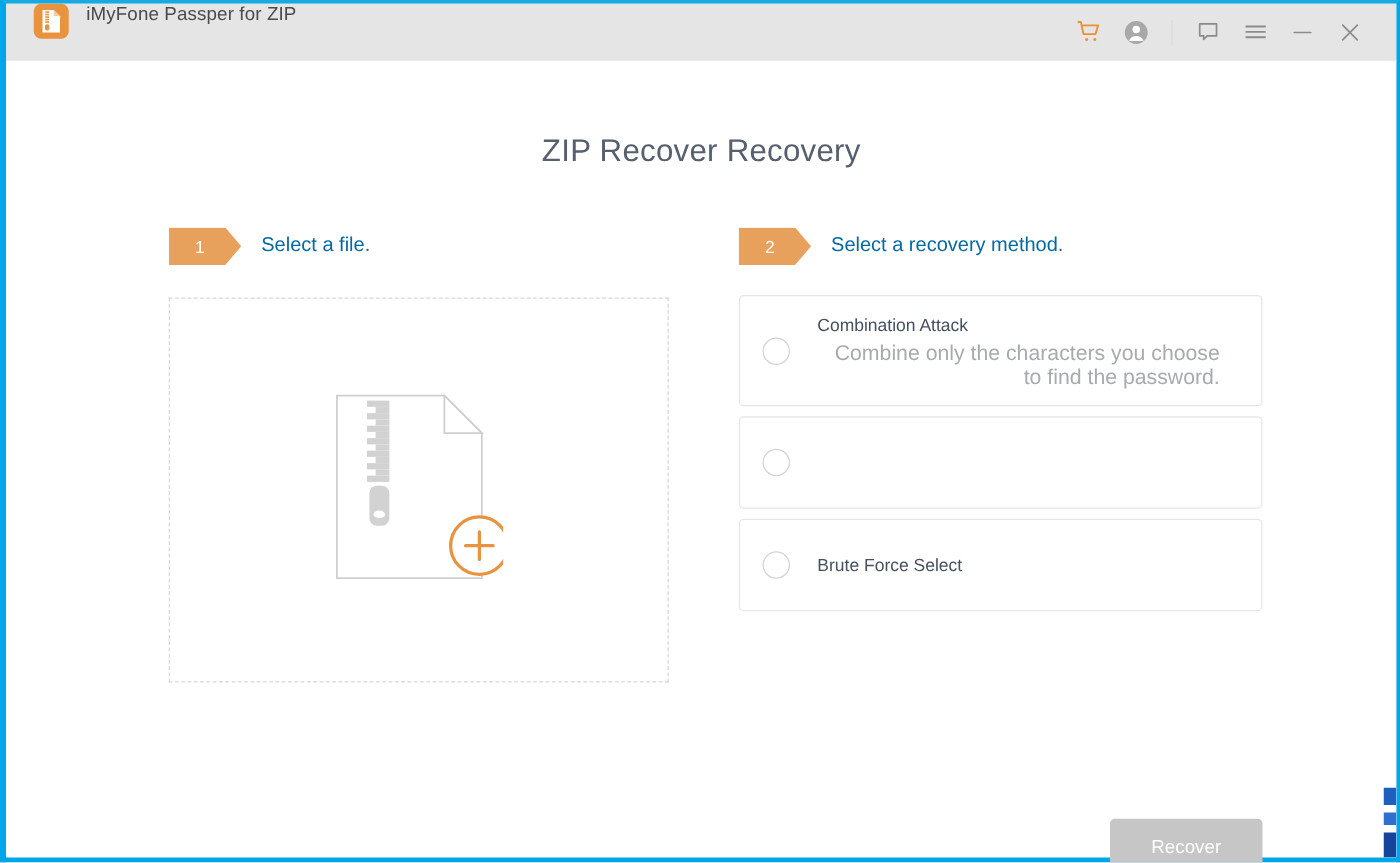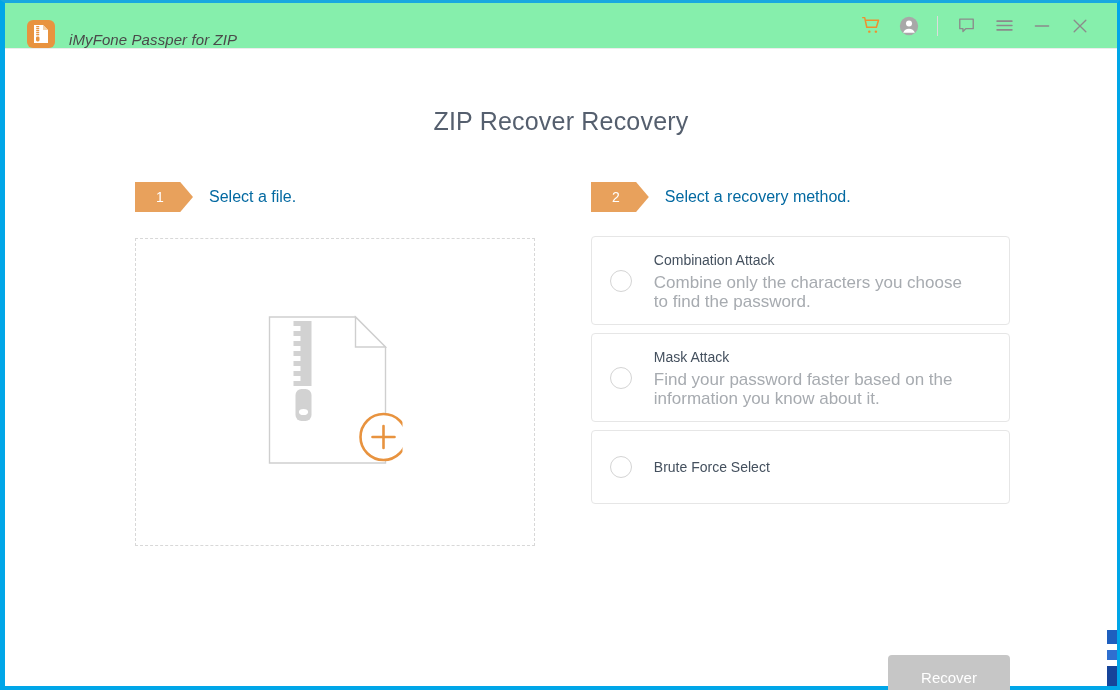--- a/index.html
+++ b/index.html
@@ -17,25 +17,24 @@
     box-sizing: border-box;
     border-left: 5px solid #00a6e8;
     border-right: 3px solid #00a6e8;
     border-bottom: 5px solid #00a6e8;
     border-top: 3px solid #1aa8e0;
     background: #ffffff;
   }
   .titlebar {
     position: relative;
     height: 45px;
-    background: #86efac;
+    background: #e5e5e5;
     border-bottom: 1px solid #ececec;
     display: flex;
-    align-items: flex-end;
-    font-style: italic;
+    align-items: flex-start;
   }
   .app-icon {
     width: 28px; height: 28px;
     margin-left: 22px;
     border-radius: 6px;
     background: #e8933f;
     display: flex; align-items: center; justify-content: center;
     flex: none;
   }
   .app-title {
@@ -118,20 +117,21 @@
   .method-card {
     border: 1px solid #e6e6e6;
     border-radius: 4px;
     background: #ffffff;
     display: flex;
     align-items: center;
     padding: 13px 16px 13px 18px;
     box-sizing: border-box;
     min-height: 74px;
     margin-bottom: 8px;
+    text-align: right;
   }
   .radio {
     width: 20px; height: 20px;
     border: 1px solid #d4d4d4;
     border-radius: 50%;
     background: #fff;
     flex: none;
     margin-right: 22px;
   }
   .method-text { flex: 1; }
@@ -294,26 +294,20 @@
               <div class="method-title">
                 <span>Combination Attack</span>
               </div>
               <div class="method-desc">Combine only the characters you choose to find the password.</div>
             </div>
           </div>
 
 
           <div class="method-card">
             <div class="radio"></div>
-            <div class="method-text">
-              <div class="method-title">
-                <span>Mask Attack</span>
-              </div>
-              <div class="method-desc">Find your password faster based on the information you know about it.</div>
-            </div>
           </div>
 
           <div class="method-card">
             <div class="radio"></div>
             <div class="method-text">
               <div class="method-title">
                 <span>Brute Force Select</span>
               </div>
             </div>
           </div>

